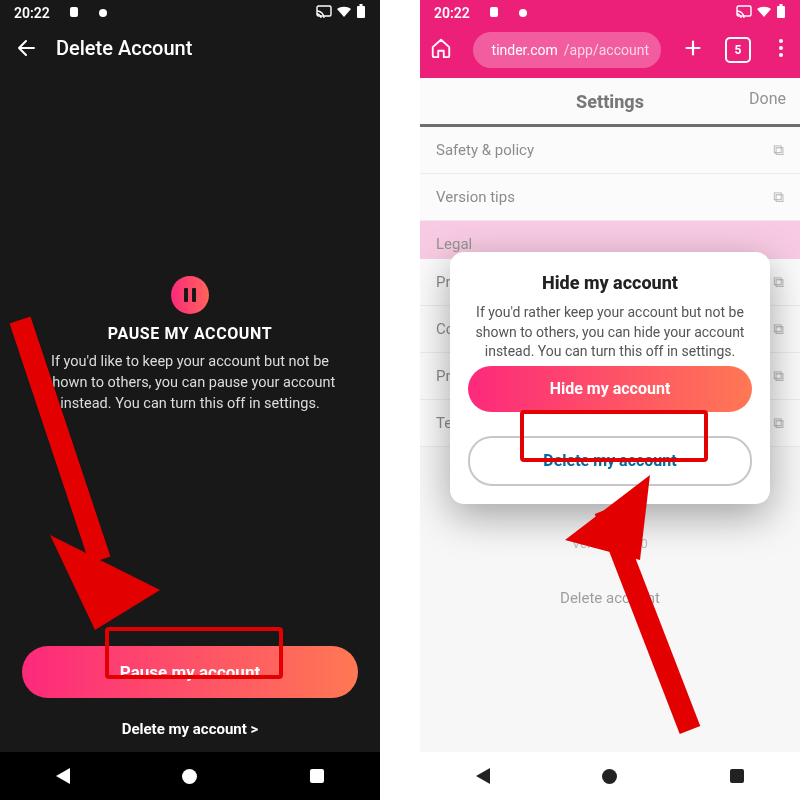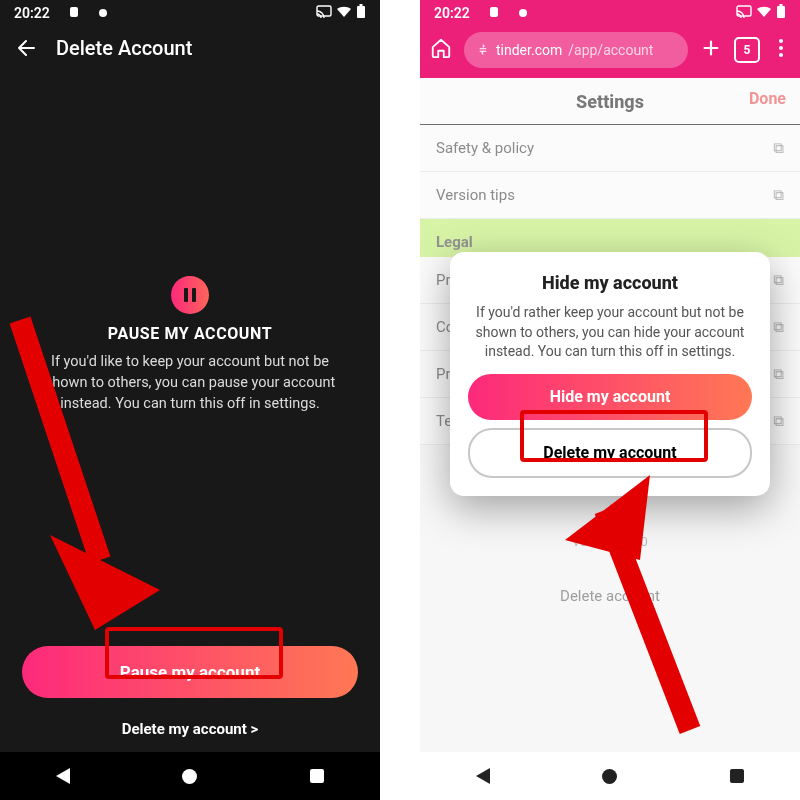--- a/index.html
+++ b/index.html
@@ -35,41 +35,41 @@
   .nav-circ{width:15px;height:15px;border-radius:50%}
   .dark .nav-circ{background:#fff}
   .light .nav-circ{background:#222}
   .nav-sq{width:14px;height:14px;border-radius:2px}
   .dark .nav-sq{background:#fff}
   .light .nav-sq{background:#222}
   
   .right{background:#f7f7f7;color:#111}
   .pinkbar{background:#ec1f79;color:#fff}
   .right .statusbar{color:#fff}
-  .urlrow{display:flex;align-items:center;gap:12px;padding:6px 10px 10px 10px}
+  .urlrow{display:flex;align-items:center;gap:21px;padding:6px 10px 10px 10px}
   .omnibox{flex:1;height:36px;border-radius:20px;background:rgba(255,255,255,.28);display:flex;align-items:center;padding:0 12px;font-size:14px;gap:6px;overflow:hidden;white-space:nowrap}
   .omnibox .dim{color:rgba(255,255,255,.75)}
   .tabcount{width:22px;height:22px;border:2px solid #fff;border-radius:5px;display:flex;align-items:center;justify-content:center;font-size:12px;font-weight:700;color:#fff}
   .dimlayer{position:relative;opacity:.55}
-  .settings-hdr{display:flex;align-items:center;justify-content:center;height:46px;border-bottom:1px solid #000000;background:#fff;position:relative}
-  .settings-hdr .done{position:absolute;right:14px;top:11px;color:#ef4444;font-weight:700;font-size:16px}
+  .settings-hdr{display:flex;align-items:center;justify-content:center;height:46px;border-bottom:3px solid #000000;background:#fff;position:relative}
+  .settings-hdr .done{position:absolute;right:14px;top:11px;color:#404040;font-weight:400;font-size:16px}
   .settings-hdr .st{font-weight:800;font-size:18px}
   .row{height:46px;background:#fff;border-bottom:1px solid #e4e4e4;display:flex;align-items:center;justify-content:space-between;padding:0 16px;font-size:15px;color:#333}
-  .section{padding:14px 16px 6px 16px;font-weight:700;color:#444;background:#bef264;font-size:15px}
+  .section{padding:14px 16px 6px 16px;font-weight:400;color:#444;background:#f9a8d4;font-size:15px}
   .ext-ico{color:#777}
   .logout{text-align:center;padding:16px 0;color:#666}
   .flame{width:20px;height:26px;margin:0 auto 6px;display:block}
   .ver{font-size:13px;color:#888}
   .deleteacct{padding:20px 0;color:#555;font-size:15px}
   
   .modal{position:absolute;left:30px;right:30px;top:252px;background:#fff;border-radius:14px;padding:20px 18px 18px;box-shadow:0 12px 40px rgba(0,0,0,.35);text-align:center}
   .modal h3{margin:0 0 10px;font-size:18px;font-weight:800;color:#222}
-  .modal p{margin:0 0 12px;font-size:14px;line-height:1.4;color:#555}
+  .modal p{margin:0 0 4px;font-size:14px;line-height:1.4;color:#555}
   .modal .pill{height:46px;font-size:16px}
-  .modal .outline{margin-top:8px;height:46px;border-radius:24px;border:2px solid #c7c7c7;display:flex;align-items:center;justify-content:center;font-weight:700;color:#000000;font-size:16px}
+  .modal .outline{margin-top:24px;height:46px;border-radius:24px;border:2px solid #c7c7c7;display:flex;align-items:center;justify-content:center;font-weight:700;color:#0369a1;font-size:16px}
   
   .arrow{position:absolute;pointer-events:none}
   .arrow svg{overflow:visible}
 </style>
 </head>
 <body>
 
 <div class="canvas">
 
   <div class="phone left">

